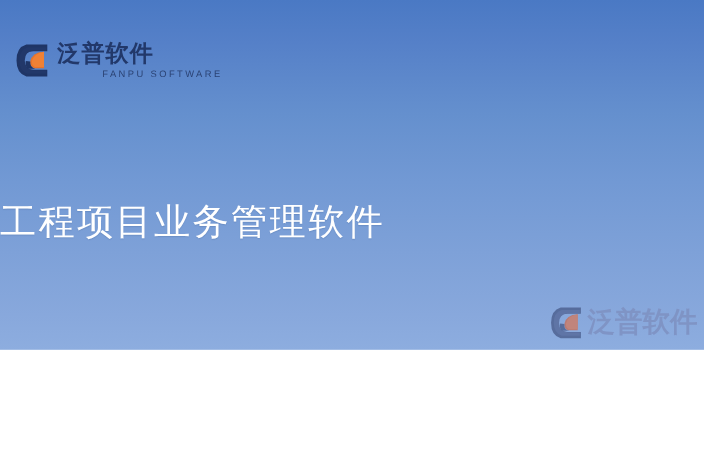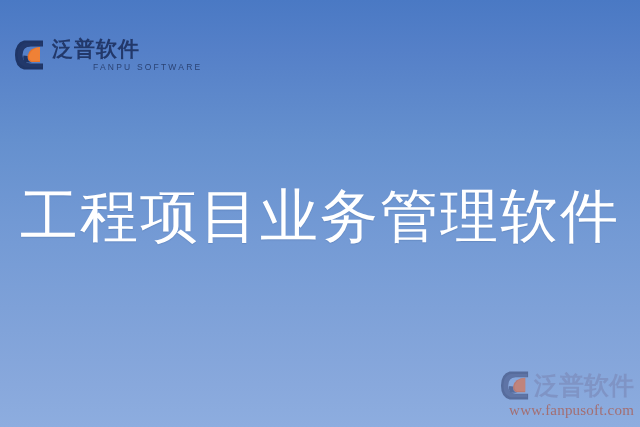--- a/index.html
+++ b/index.html
@@ -10,21 +10,21 @@
   body {
     width: 640px;
     height: 427px;
     overflow: hidden;
     font-family: "Liberation Sans", "DejaVu Sans", sans-serif;
   }
 
   #slide {
     position: relative;
     width: 640px;
-    height: 427px;
+    height: 318px;
     background: linear-gradient(to bottom,
       #4a79c4 0%,
       #5580c8 12%,
       #6590ce 33%,
       #7299d4 52%,
       #7ea1d8 72%,
       #88a8dc 90%,
       #8daddf 100%);
     overflow: hidden;
   }
@@ -71,23 +71,23 @@
     white-space: nowrap;
     margin-left: 41px;
   }
 
   
   #headline {
     position: absolute;
     left: 0;
     right: 0;
     top: 185px;
-    text-align: center;
+    text-align: left;
     font-family: "Liberation Serif", "DejaVu Serif", serif;
-    font-size: 58px;
+    font-size: 33px;
     line-height: 1.1;
     color: #ffffff;
     letter-spacing: 2px;
     white-space: nowrap;
     text-shadow: 0 1px 1px rgba(40, 70, 120, 0.18);
   }
 
   
   #watermark {
     position: absolute;
@@ -167,17 +167,16 @@
         <path d="M20 3 L58 3 L58 15 L33 15 Q15 15 15 32 Q15 49 33 49 L58 49 L58 61 L20 61 Q2 56 2 32 Q2 8 20 3 Z" fill="#4c5f8e"></path>
         <path d="M22 8 L56 8 L56 14 L33 14 Q17 16 17 32 Q17 48 33 50 L56 50 L56 56 L22 56 Q7 51 7 32 Q7 13 22 8 Z" fill="#56699a"></path>
         <path d="M52 16 Q30 17 27 34 Q26 43 34 46 L52 46 Z" fill="#c5705c"></path>
         <path d="M52 16 Q34 19 30 33 Q29 40 35 44 L52 44 Z" fill="#cf7d66"></path>
         <path d="M27 34 Q26 45 36 47 L22 47 Q17 41 19 33 Z" fill="#4c5f8e"></path>
       </svg>
 
       <span id="wm-cn">泛普软件</span>
     </div>
 
-    <div id="wm-url">www.fanpusoft.com</div>
 
   </div>
 
 </div>
 
 </body></html>

